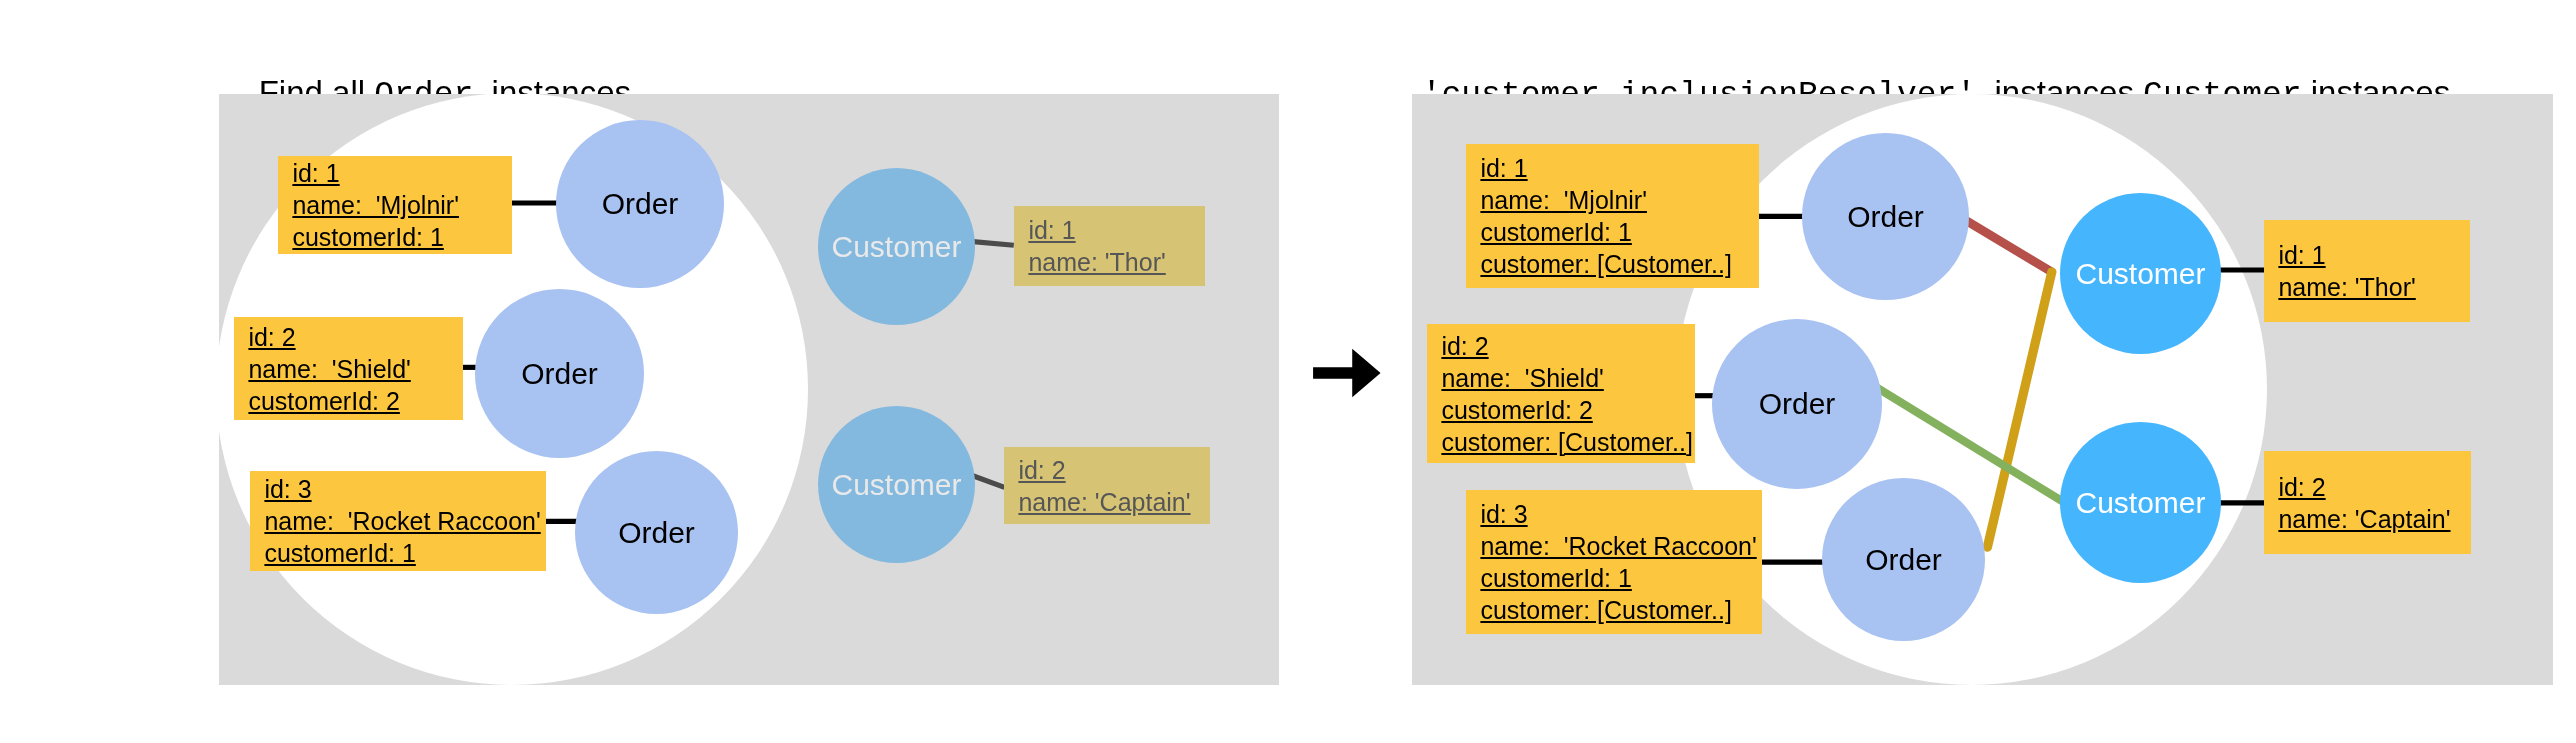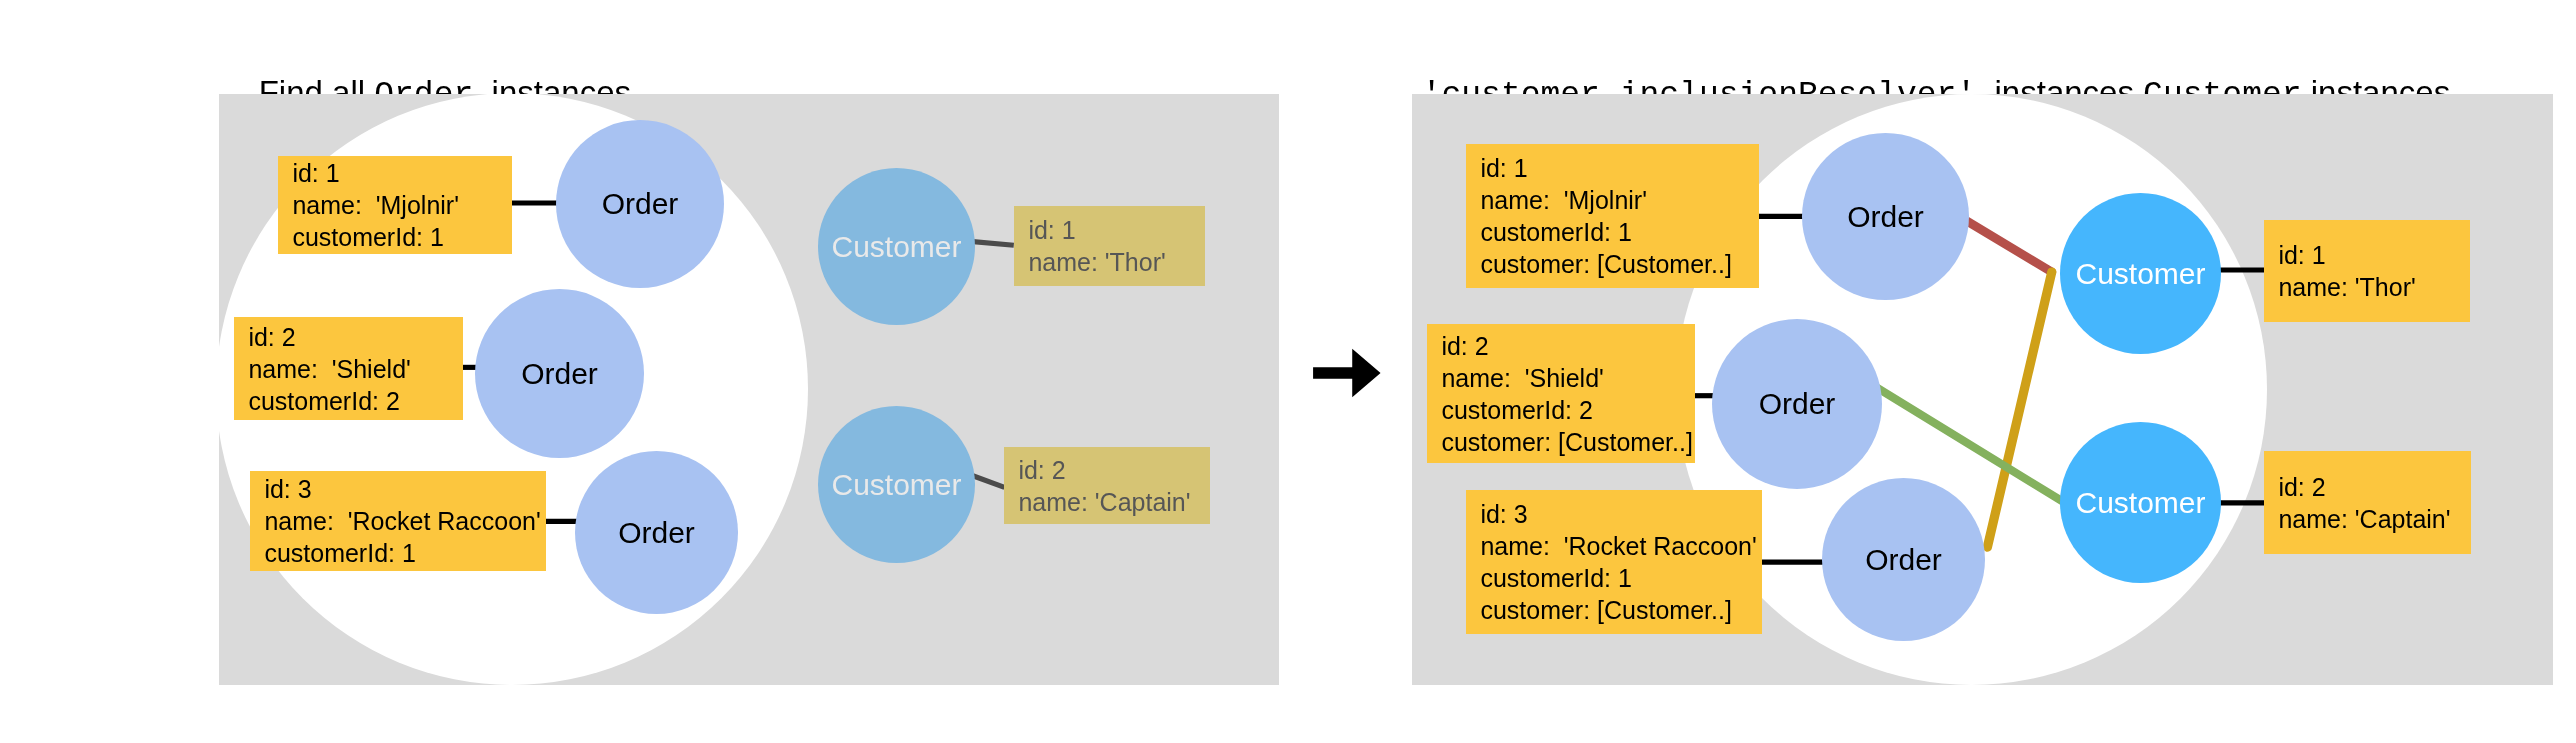--- a/index.html
+++ b/index.html
@@ -25,21 +25,21 @@
 
   
   .node{position:absolute;border-radius:50%;display:flex;align-items:center;justify-content:center;}
   .node span{font-size:30px;}
   .order{background:#A8C2F2;color:#000;}
   .customer-muted{background:#84B9DF;color:#E9E9E9;}
   .customer-bright{background:#45B6FD;color:#ffffff;}
 
   
   .box{position:absolute;box-sizing:border-box;display:flex;flex-direction:column;
-       justify-content:center;padding:5.2px 14.4px;}
+       justify-content:center;padding:5.2px 14.4px;text-decoration:underline;}
   .box .bl{font-size:25px;line-height:32px;white-space:pre;}
   .bright{background:#FCC63E;color:#000;}
   .muted{background:#D6C474;color:#565656;}
 </style>
 </head>
 <body>
 
 <div class="canvas">
 
   <div class="title title-left">

